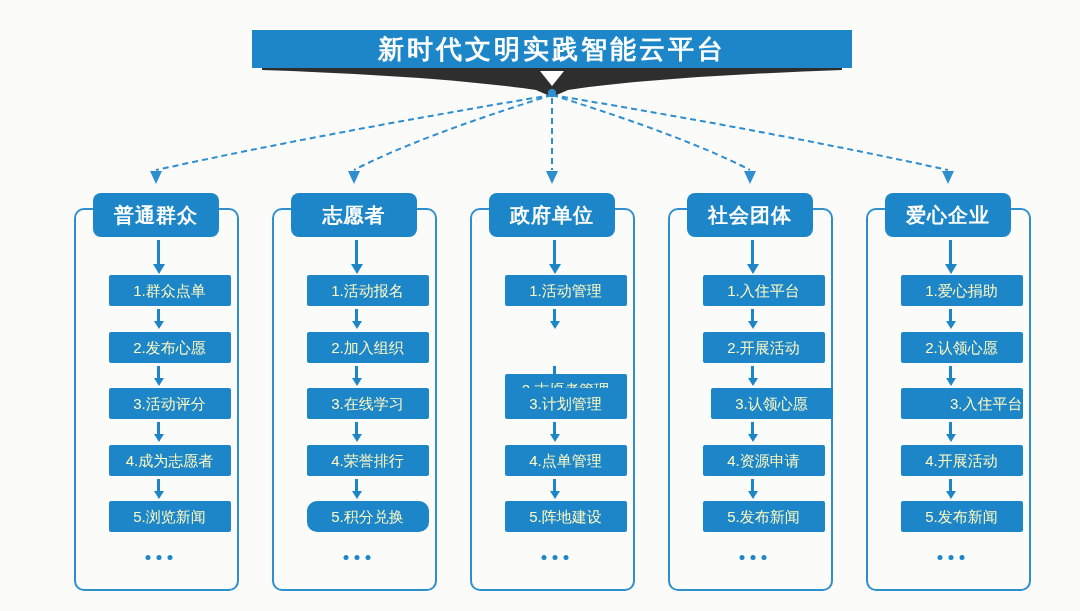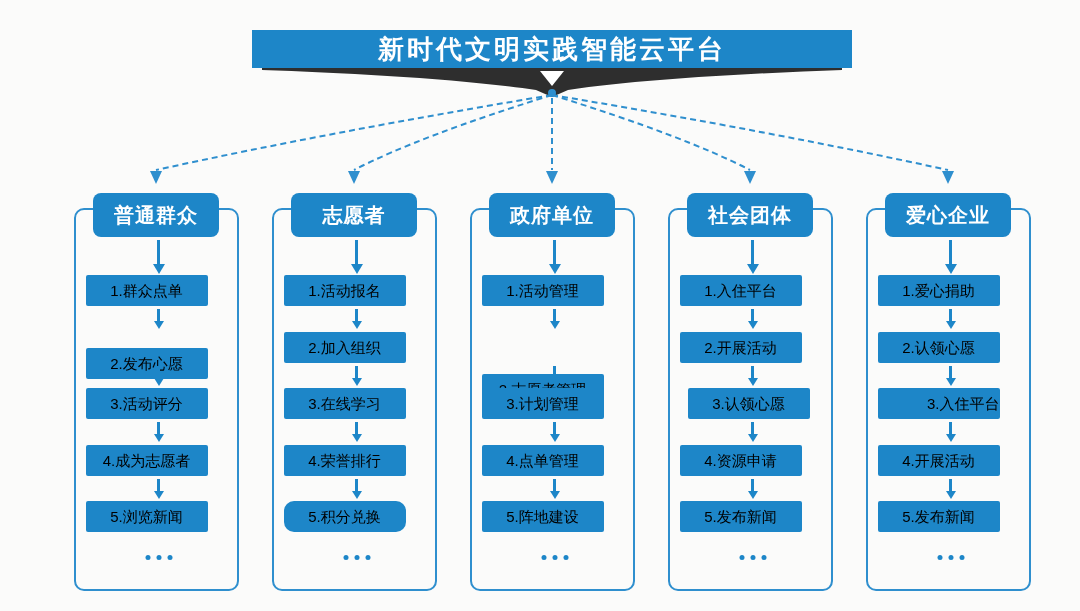--- a/index.html
+++ b/index.html
@@ -10,22 +10,22 @@
   .fan-head{fill:var(--line,#2f8fce);}
   .banner{position:absolute;left:252px;top:30px;width:600px;height:38px;line-height:38px;
           background:var(--blue,#1d86c8);color:#fff;text-align:center;font-size:26px;
           font-weight:bold;letter-spacing:3px;}
   .column{position:absolute;top:193px;width:170px;height:400px;}
   .col-outline{position:absolute;left:0;top:15px;width:161px;height:379px;
                border:2px solid var(--line,#2f8fce);border-radius:10px;background:transparent;}
   .col-header{position:absolute;left:19.5px;top:0;width:126px;height:44px;line-height:44px;
               background:var(--blue,#1d86c8);color:#fff;font-size:20px;font-weight:bold;
               text-align:center;border-radius:8px;letter-spacing:1px;}
-  .step-box{position:absolute;left:12px;width:122px;height:31px;line-height:31px;
-            background:var(--blue,#1d86c8);color:#000000;font-size:15px;font-weight:500;
+  .step-box{position:absolute;left:35px;width:122px;height:31px;line-height:31px;
+            background:var(--blue,#1d86c8);color:#fef9c3;font-size:15px;font-weight:500;
             text-align:center;border-radius:2px;}
   .varrow{position:absolute;display:flex;flex-direction:column;align-items:center;left:50%;
           transform:translateX(-50%);}
   .varrow .stem{width:3px;background:var(--blue,#1d86c8);}
   .varrow .head{width:0;height:0;border-left:6px solid transparent;border-right:6px solid transparent;
                 border-top:10px solid var(--blue,#1d86c8);}
   .varrow.small .stem{width:2.5px;}
   .varrow.small .head{border-left-width:5px;border-right-width:5px;border-top-width:8px;}
   .ellipsis-dots{position:absolute;top:362px;left:50%;transform:translateX(-50%);
                  display:flex;gap:6px;}
@@ -64,21 +64,21 @@
         <div class="col-header">普通群众</div>
         <div class="varrow" style="top: 47px;">
           <i class="stem" style="height: 24px;"></i>
           <i class="head"></i>
         </div>
         <div class="step-box" style="top: 82px;">1.群众点单</div>
         <div class="varrow small" style="top: 116px;">
           <i class="stem" style="height: 12px;"></i>
           <i class="head"></i>
         </div>
-        <div class="step-box" style="top: 139px; margin-top: 16px;">2.发布心愿</div>
+        <div class="step-box" style="top: 139px;">2.发布心愿</div>
         <div class="varrow small" style="top: 173px;">
           <i class="stem" style="height: 12px;"></i>
           <i class="head"></i>
         </div>
         <div class="step-box" style="top: 195px;">3.活动评分</div>
         <div class="varrow small" style="top: 229px;">
           <i class="stem" style="height: 12px;"></i>
           <i class="head"></i>
         </div>
         <div class="step-box" style="top: 252px;">4.成为志愿者</div>

